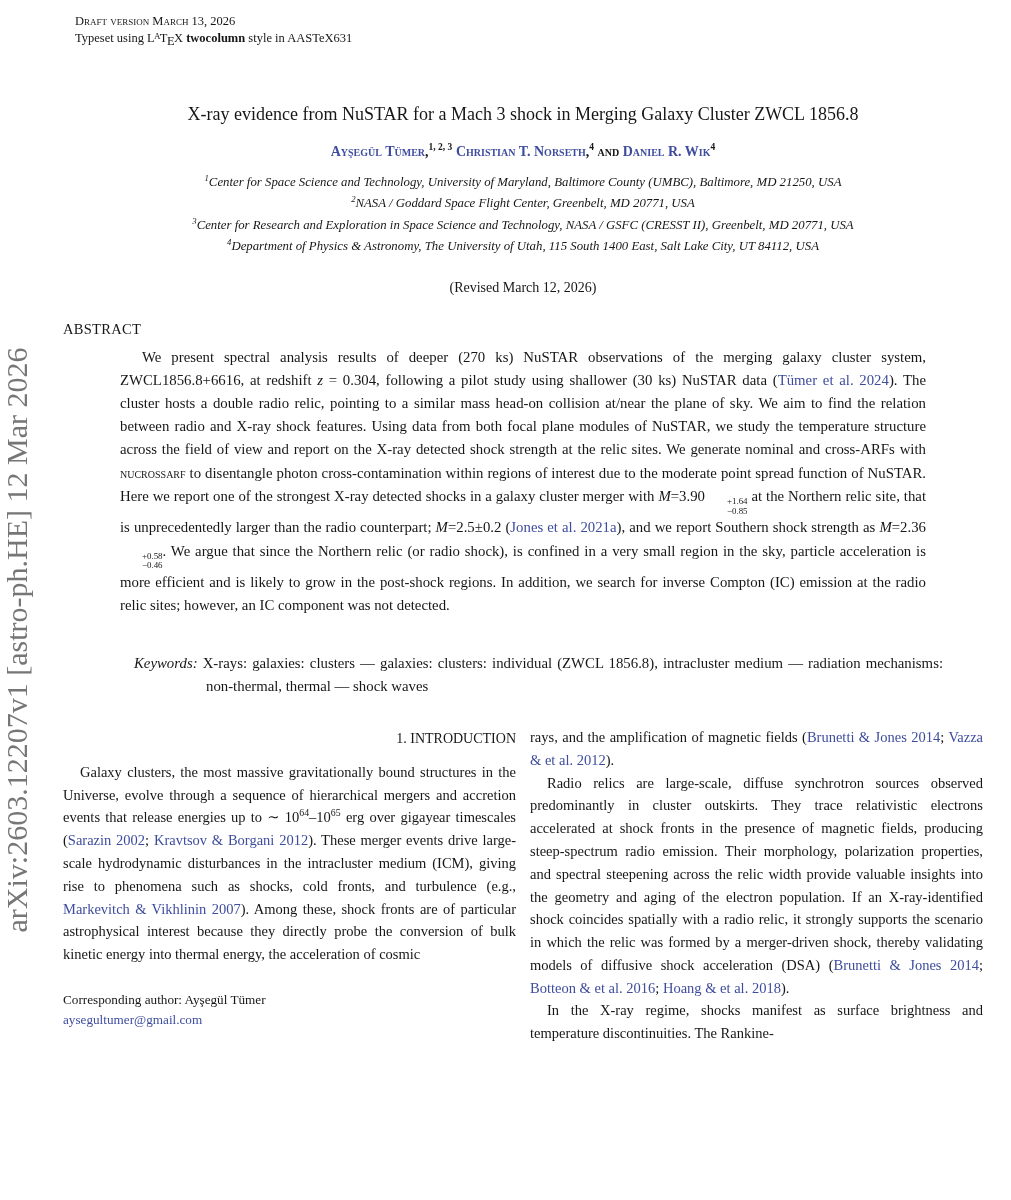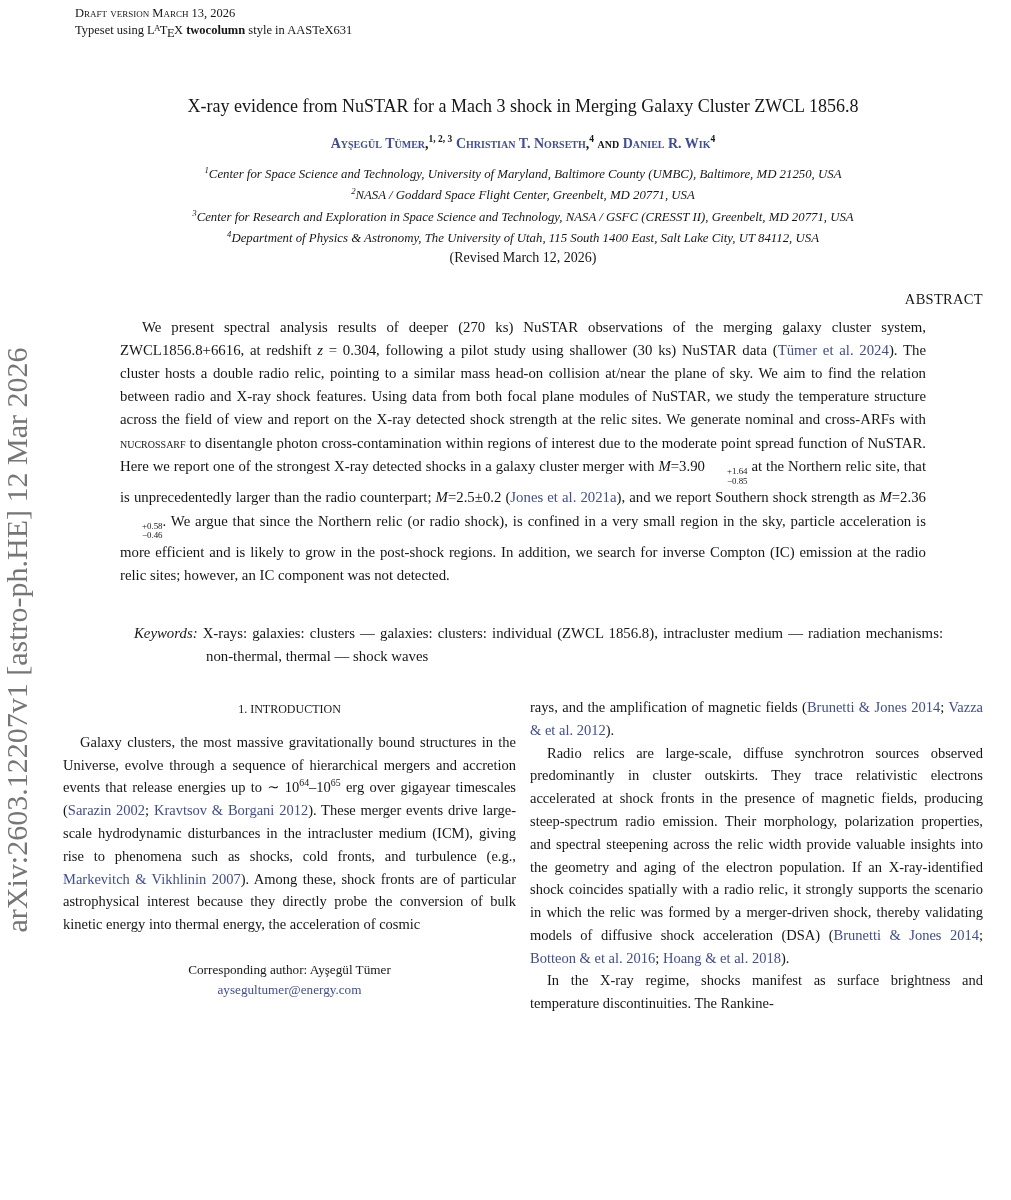--- a/index.html
+++ b/index.html
@@ -2,38 +2,38 @@
 <html><head>
 <meta charset="utf-8">
 <style>
   :root { --link:#3e4c9e; --ink:#161616; --gray:#767676; }
   html,body{margin:0;padding:0;background:#ffffff;}
   .page{position:relative;width:1011px;height:1200px;background:#fff;overflow:hidden;
         font-family:"Liberation Serif","DejaVu Serif",serif;color:var(--ink);}
   .banner{position:absolute;top:618px;left:-368px;width:780px;height:44px;
           transform:rotate(-90deg);transform-origin:center;color:var(--gray);
           font-size:30px;text-align:center;white-space:nowrap;}
-  .content{position:absolute;left:63px;top:0;width:920px;}
+  .content{position:absolute;left:63px;top:8px;width:920px;}
   .hdr{margin:5px 0 0 12px;font-size:12.5px;line-height:1.35;}
   .hdr .l1{font-variant:small-caps;}
   .title{margin-top:54px;text-align:center;font-size:18px;font-weight:normal;white-space:nowrap;}
   .authors{margin-top:19px;text-align:center;font-variant:small-caps;font-size:14px;font-weight:bold;}
   .affils{margin-top:12px;font-style:italic;font-size:12.8px;text-align:center;line-height:21.5px;}
-  .revised{text-align:center;font-size:14px;}
-  .abs-h{margin-top:25px;text-align:right;font-size:14.5px;letter-spacing:.3px;}
+  .revised{margin-top:22px;text-align:center;font-size:14px;}
+  .abs-h{margin-top:25px;text-align:left;font-size:14.5px;letter-spacing:.3px;}
   .abs{margin-top:8px;padding:0 57px;text-align:justify;font-size:14.8px;line-height:23.2px;text-indent:22px;}
   .keywords{margin-top:34px;margin-left:71px;margin-right:40px;padding-left:72px;text-indent:-72px;
             font-size:14.8px;line-height:23.2px;text-align:justify;}
   .kw-label{font-style:italic;}
   .cols{display:flex;gap:14px;margin-top:28px;}
   .col{width:453px;font-size:14.5px;line-height:22.8px;text-align:justify;}
-  .sec-h{text-align:center;font-size:12px;margin:2px 0 10px 0;}
+  .sec-h{text-align:right;font-size:14px;margin:2px 0 10px 0;}
   .col p{margin:0;}
   .col p.ind{text-indent:17px;}
-  .footnote{margin-top:24px;font-size:13.2px;line-height:20px;text-align:center;}
+  .footnote{margin-top:24px;font-size:13.2px;line-height:20px;text-align:left;}
   .link{color:var(--link);}
   .sup{vertical-align:super;font-size:.68em;line-height:0;}
   .i{font-style:italic;}
   .b{font-weight:bold;}
   .sc{font-variant:small-caps;}
   .mcal{font-style:italic;}
   .supsub{display:inline-flex;flex-direction:column;vertical-align:-.35em;font-size:.6em;line-height:1.1;text-align:left;}
   .supsub span{display:block;}
   .lsup{font-size:.72em;vertical-align:.32em;margin:0 -.08em;}
   .lsub{vertical-align:-.22em;margin:0 -.04em;}
@@ -77,21 +77,21 @@
 
     <div class="keywords"><span class="kw-label">Keywords:</span><span> X-rays: galaxies: clusters — galaxies: clusters: individual (ZWCL 1856.8), intracluster medium — radiation mechanisms: non-thermal, thermal — shock waves</span></div>
 
     <div class="cols">
 
       <div class="col">
         <div class="sec-h">1. INTRODUCTION</div>
         <p class="ind"><span>Galaxy clusters, the most massive gravitationally bound structures in the Universe, evolve through a sequence of hierarchical mergers and accretion events that release energies up to ∼ 10</span><span class="sup">64</span><span>–10</span><span class="sup">65</span><span> erg over gigayear timescales (</span><span class="link">Sarazin 2002</span><span>; </span><span class="link">Kravtsov &amp; Borgani 2012</span><span>). These merger events drive large-scale hydrodynamic disturbances in the intracluster medium (ICM), giving rise to phenomena such as shocks, cold fronts, and turbulence (e.g., </span><span class="link">Markevitch &amp; Vikhlinin 2007</span><span>). Among these, shock fronts are of particular astrophysical interest because they directly probe the conversion of bulk kinetic energy into thermal energy, the acceleration of cosmic</span></p>
         <div class="footnote">
           <div>Corresponding author: Ayşegül Tümer</div>
-          <div class="link">aysegultumer@energy.com</div>
+          <div class="link">aysegultumer@gmail.com</div>
         </div>
       </div>
 
       <div class="col">
         <p><span>rays, and the amplification of magnetic fields (</span><span class="link">Brunetti &amp; Jones 2014</span><span>; </span><span class="link">Vazza &amp; et al. 2012</span><span>).</span></p>
         <p class="ind"><span>Radio relics are large-scale, diffuse synchrotron sources observed predominantly in cluster outskirts. They trace relativistic electrons accelerated at shock fronts in the presence of magnetic fields, producing steep-spectrum radio emission. Their morphology, polarization properties, and spectral steepening across the relic width provide valuable insights into the geometry and aging of the electron population. If an X-ray-identified shock coincides spatially with a radio relic, it strongly supports the scenario in which the relic was formed by a merger-driven shock, thereby validating models of diffusive shock acceleration (DSA) (</span><span class="link">Brunetti &amp; Jones 2014</span><span>; </span><span class="link">Botteon &amp; et al. 2016</span><span>; </span><span class="link">Hoang &amp; et al. 2018</span><span>).</span></p>
         <p class="ind"><span>In the X-ray regime, shocks manifest as surface brightness and temperature discontinuities.  The Rankine-</span></p>
       </div>
 
     </div>

